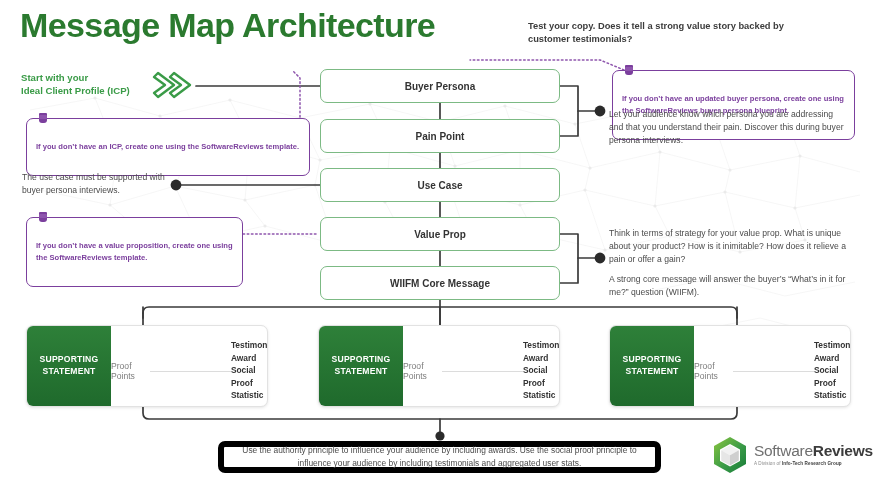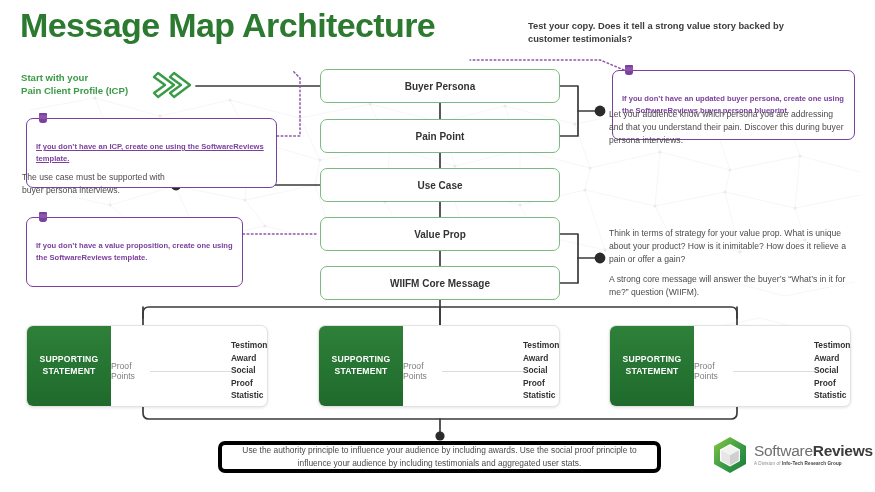--- a/index.html
+++ b/index.html
@@ -94,21 +94,21 @@
   }
   .card .pp-title { font-size: 8.6px; color: #7e7e7e; }
   .card .rule { width: 96px; height: 1px; background: #dcdcdc; margin: 6px 0 5px; }
   .card .pp-list {
     font-size: 8.4px; font-weight: 700; color: #333333; line-height: 1.48; text-align: left;
   }
 
   
   .footer-box {
     position: absolute; left: 218px; top: 441px; width: 443px; height: 32px;
-    border: 4px solid #000000; border-radius: 7px; background: #ffffff;
+    border: 6px solid #000000; border-radius: 7px; background: #ffffff;
     display: flex; align-items: center; justify-content: center; text-align: center;
     font-size: 8.4px; color: #4b4b4b; line-height: 1.5; padding: 0 12px;
   }
 
   
   .logo { position: absolute; left: 712px; top: 436px; display: flex; align-items: center; gap: 6px; }
   .logo-text { line-height: 1; }
   .logo-word { font-size: 15.5px; color: #6f6f6f; letter-spacing: -.3px; }
   .logo-word b { color: #3c3c3c; font-weight: 700; }
   .logo-sub { font-size: 4.6px; color: #8a8a8a; margin-top: 3px; letter-spacing: .1px; }
@@ -223,36 +223,36 @@
       <path d="M243 234 L318 234"></path>
       <path d="M624 70 L600 60 L470 60"></path>
     </g>
   </svg>
 
   <div class="title">Message Map Architecture</div>
   <div class="header-note">Test your copy. Does it tell a strong value story backed by customer testimonials?</div>
 
   <div class="kicker">
     <div>Start with your</div>
-    <div>Pain Client Profile (ICP)</div>
+    <div>Ideal Client Profile (ICP)</div>
   </div>
   <svg class="chev" width="48" height="42" viewBox="0 0 48 42">
     <g fill="none" stroke="#3a9b47" stroke-width="2.4" stroke-linejoin="round" stroke-linecap="round">
       <path d="M6 9 L22 21 L6 33 L2 29 L13 21 L2 13 Z"></path>
       <path d="M22 9 L38 21 L22 33 L18 29 L29 21 L18 13 Z"></path>
     </g>
   </svg>
 
   <div class="node" style="top:69px">Buyer Persona</div>
   <div class="node" style="top:119px">Pain Point</div>
   <div class="node" style="top:168px">Use Case</div>
   <div class="node" style="top:217px">Value Prop</div>
   <div class="node" style="top:266px">WIIFM Core Message</div>
 
-  <div class="callout" style="left:26px; top:118px; width:251px;text-decoration:underline;">
+  <div class="callout" style="left:26px; top:118px; width:284px;">
     <span class="tab"></span>
     <span>If you don’t have an ICP, create one using the SoftwareReviews template.</span>
   </div>
 
   <div class="callout" style="left:26px; top:217px; width:217px;">
     <span class="tab"></span>
     <span>If you don’t have a value proposition, create one using the SoftwareReviews template.</span>
   </div>
 
   <div class="callout" style="left:612px; top:70px; width:243px;">

